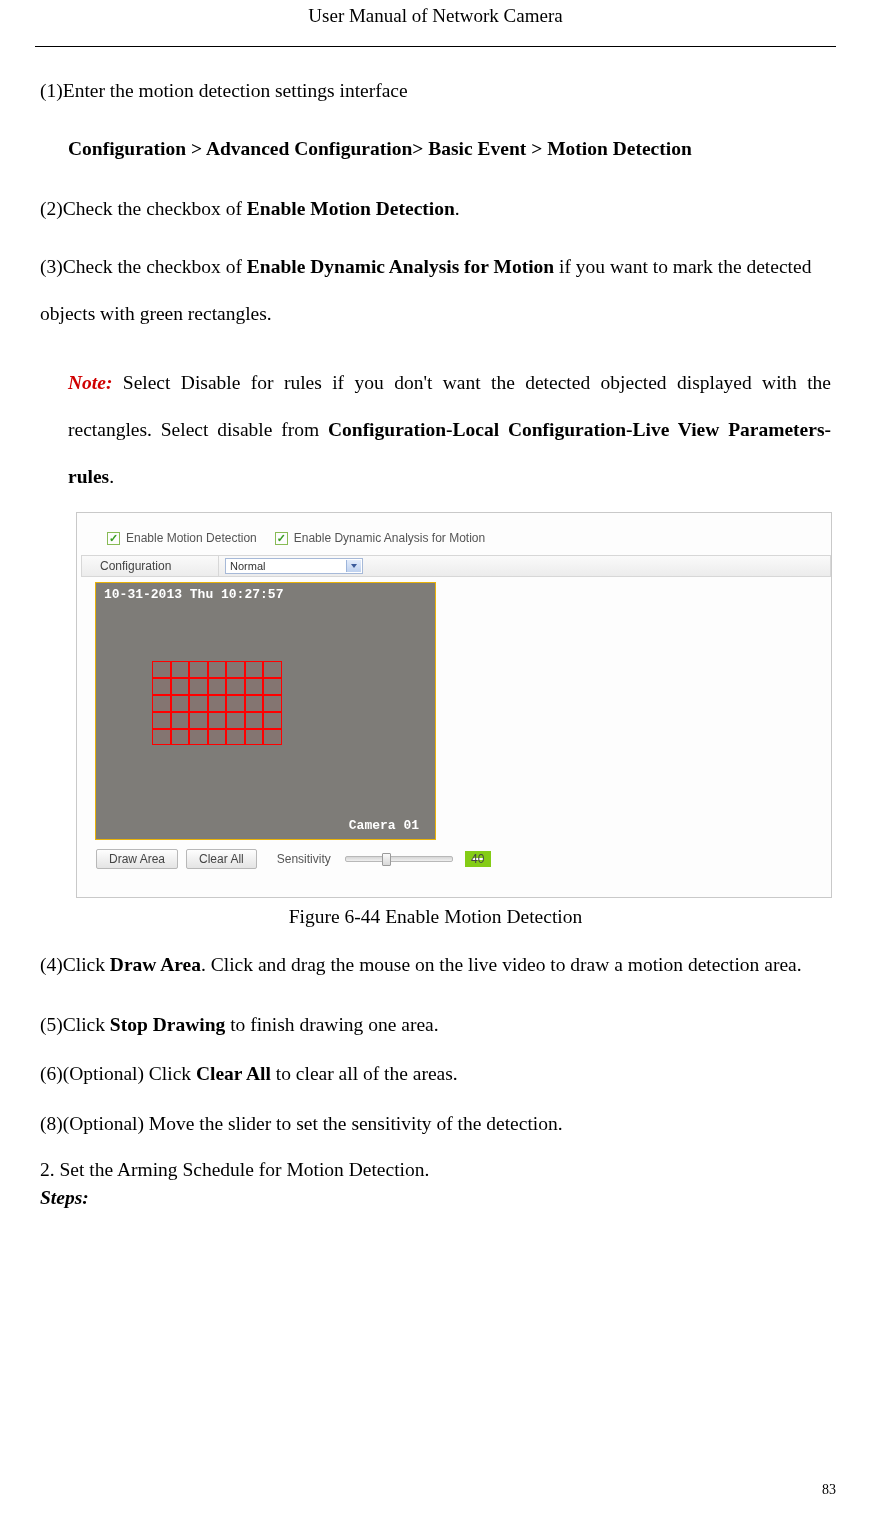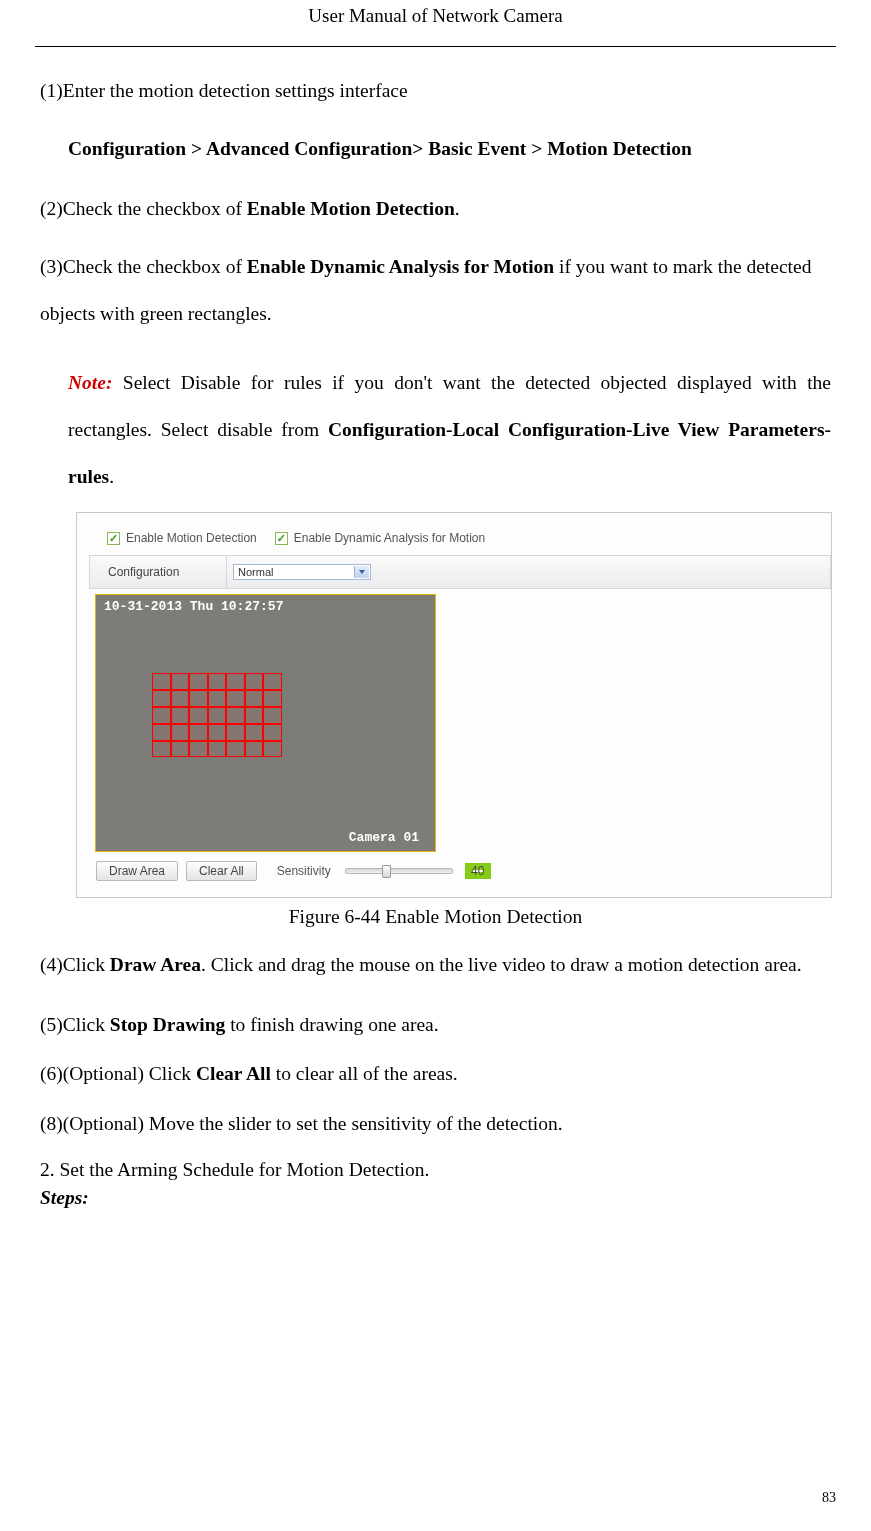--- a/index.html
+++ b/index.html
@@ -30,41 +30,41 @@
       border: 1px solid #c9c9c9;
       margin: 8px 0 0 36px;
       width: 756px;
       height: 386px;
       position: relative;
       background: #fdfdfd;
     }
     .checkbox-row { display: flex; gap: 18px; padding: 18px 0 0 30px; align-items: center; font-family: Arial, sans-serif; font-size: 12px; color: #555; }
     .chk { width: 13px; height: 13px; border: 1px solid #88bb55; display: inline-flex; align-items: center; justify-content: center; margin-right: 6px; }
     .chk::after { content: "✓"; color: #3a9d23; font-size: 11px; font-weight: bold; line-height: 1; }
-    .config-row{ display:flex; align-items:stretch; margin:10px 0 0 12px; font-family:Arial,sans-serif; font-size:12px; height:34px;}
+    .config-row{ display:flex; align-items:stretch; margin:10px 0 0 4px; font-family:Arial,sans-serif; font-size:12px; height:22px;}
     .config-label{ width:138px; background:linear-gradient(#fafafa,#ececec); border:1px solid #d7d7d7; display:flex; align-items:center; padding-left:18px; color:#444;}
     .config-input{ flex:1; background:linear-gradient(#fafafa,#ececec); border:1px solid #d7d7d7; border-left:none; display:flex; align-items:center; padding:0 6px;text-align:right;}
     .config-value{ width:138px; height:16px; border:1px solid #a6b9d8; background:#fff; display:flex; align-items:center; padding-left:4px; color:#333; font-size:11px; position:relative;}
     .config-value::after{ content:""; position:absolute; right:1px; top:1px; width:14px; height:12px; background:linear-gradient(#e3ecfb,#bed1ef); border-left:1px solid #9db5db;}
     .config-arrow{position:absolute; right:5px; top:5px; width:0;height:0;border-left:3px solid transparent;border-right:3px solid transparent;border-top:4px solid #3b5a9a;z-index:2;}
     .video-frame{ margin:5px 0 0 18px; width:341px; height:258px; background:#7e7c78; border:1px solid #eab308; position:relative; font-family: "Courier New", monospace; color:#fff;}
     .timestamp{ position:absolute; top:4px; left:8px; font-size:13px; font-weight:bold; font-family:"Courier New",monospace;}
     .camname{ position:absolute; bottom:6px; right:16px; font-size:13px; font-weight:bold; font-family:"Courier New",monospace;}
     .grid{ position:absolute; top:78px; left:56px; width:130px; height:84px; display:grid; grid-template-columns:repeat(7,1fr); grid-template-rows:repeat(5,1fr);}
     .grid div{ border:1px solid #f00; background:rgba(255,0,0,0.05);}
     .button-row{ display:flex; align-items:center; gap:8px; padding:9px 0 0 19px; font-family:Arial,sans-serif; font-size:12px;}
     .btn{ padding:2px 12px; border:1px solid #b8b8b8; background:linear-gradient(#fefefe,#e4e4e4); border-radius:2px; color:#444; font-size:12px;}
     .sens-label{ margin-left:12px; color:#555;}
     .slider{ position:relative; width:108px; height:6px; background:linear-gradient(#d6d6d6,#f0f0f0); border:1px solid #b8b8b8; border-radius:2px; margin-left:6px;}
     .slider-thumb{ position:absolute; left:36px; top:-4px; width:9px; height:13px; background:linear-gradient(#fafafa,#d8d8d8); border:1px solid #9a9a9a; border-radius:1px;}
     .sens-val{ width:26px; height:16px; border:7px solid #84cc16; display:inline-flex; align-items:center; justify-content:center; margin-left:4px; background:#fff; color:#444; font-size:12px;}
     .caption{ text-align:center; font-size:19.5px; margin:8px 0 14px;}
     .step2{ margin-top:2px; font-size:19.5px; padding-left:0;}
     .steps-hdr{ font-style:italic; font-weight:bold; font-size:19.5px; margin-top:6px;}
-    .pagenum{ position:absolute; bottom:25px; right:35px; font-size:14px;}
+    .pagenum{ position:absolute; bottom:33px; right:35px; font-size:14px;}
   </style>
 </head>
 <body>
 
 <div class="header">User Manual of Network Camera</div>
 
 <div class="content">
   <div class="line">(1)Enter the motion detection settings interface</div>
   <div class="line indent bold" style="line-height:2.4;">Configuration &gt; Advanced Configuration&gt; Basic Event &gt; Motion Detection</div>
   <div class="line">

